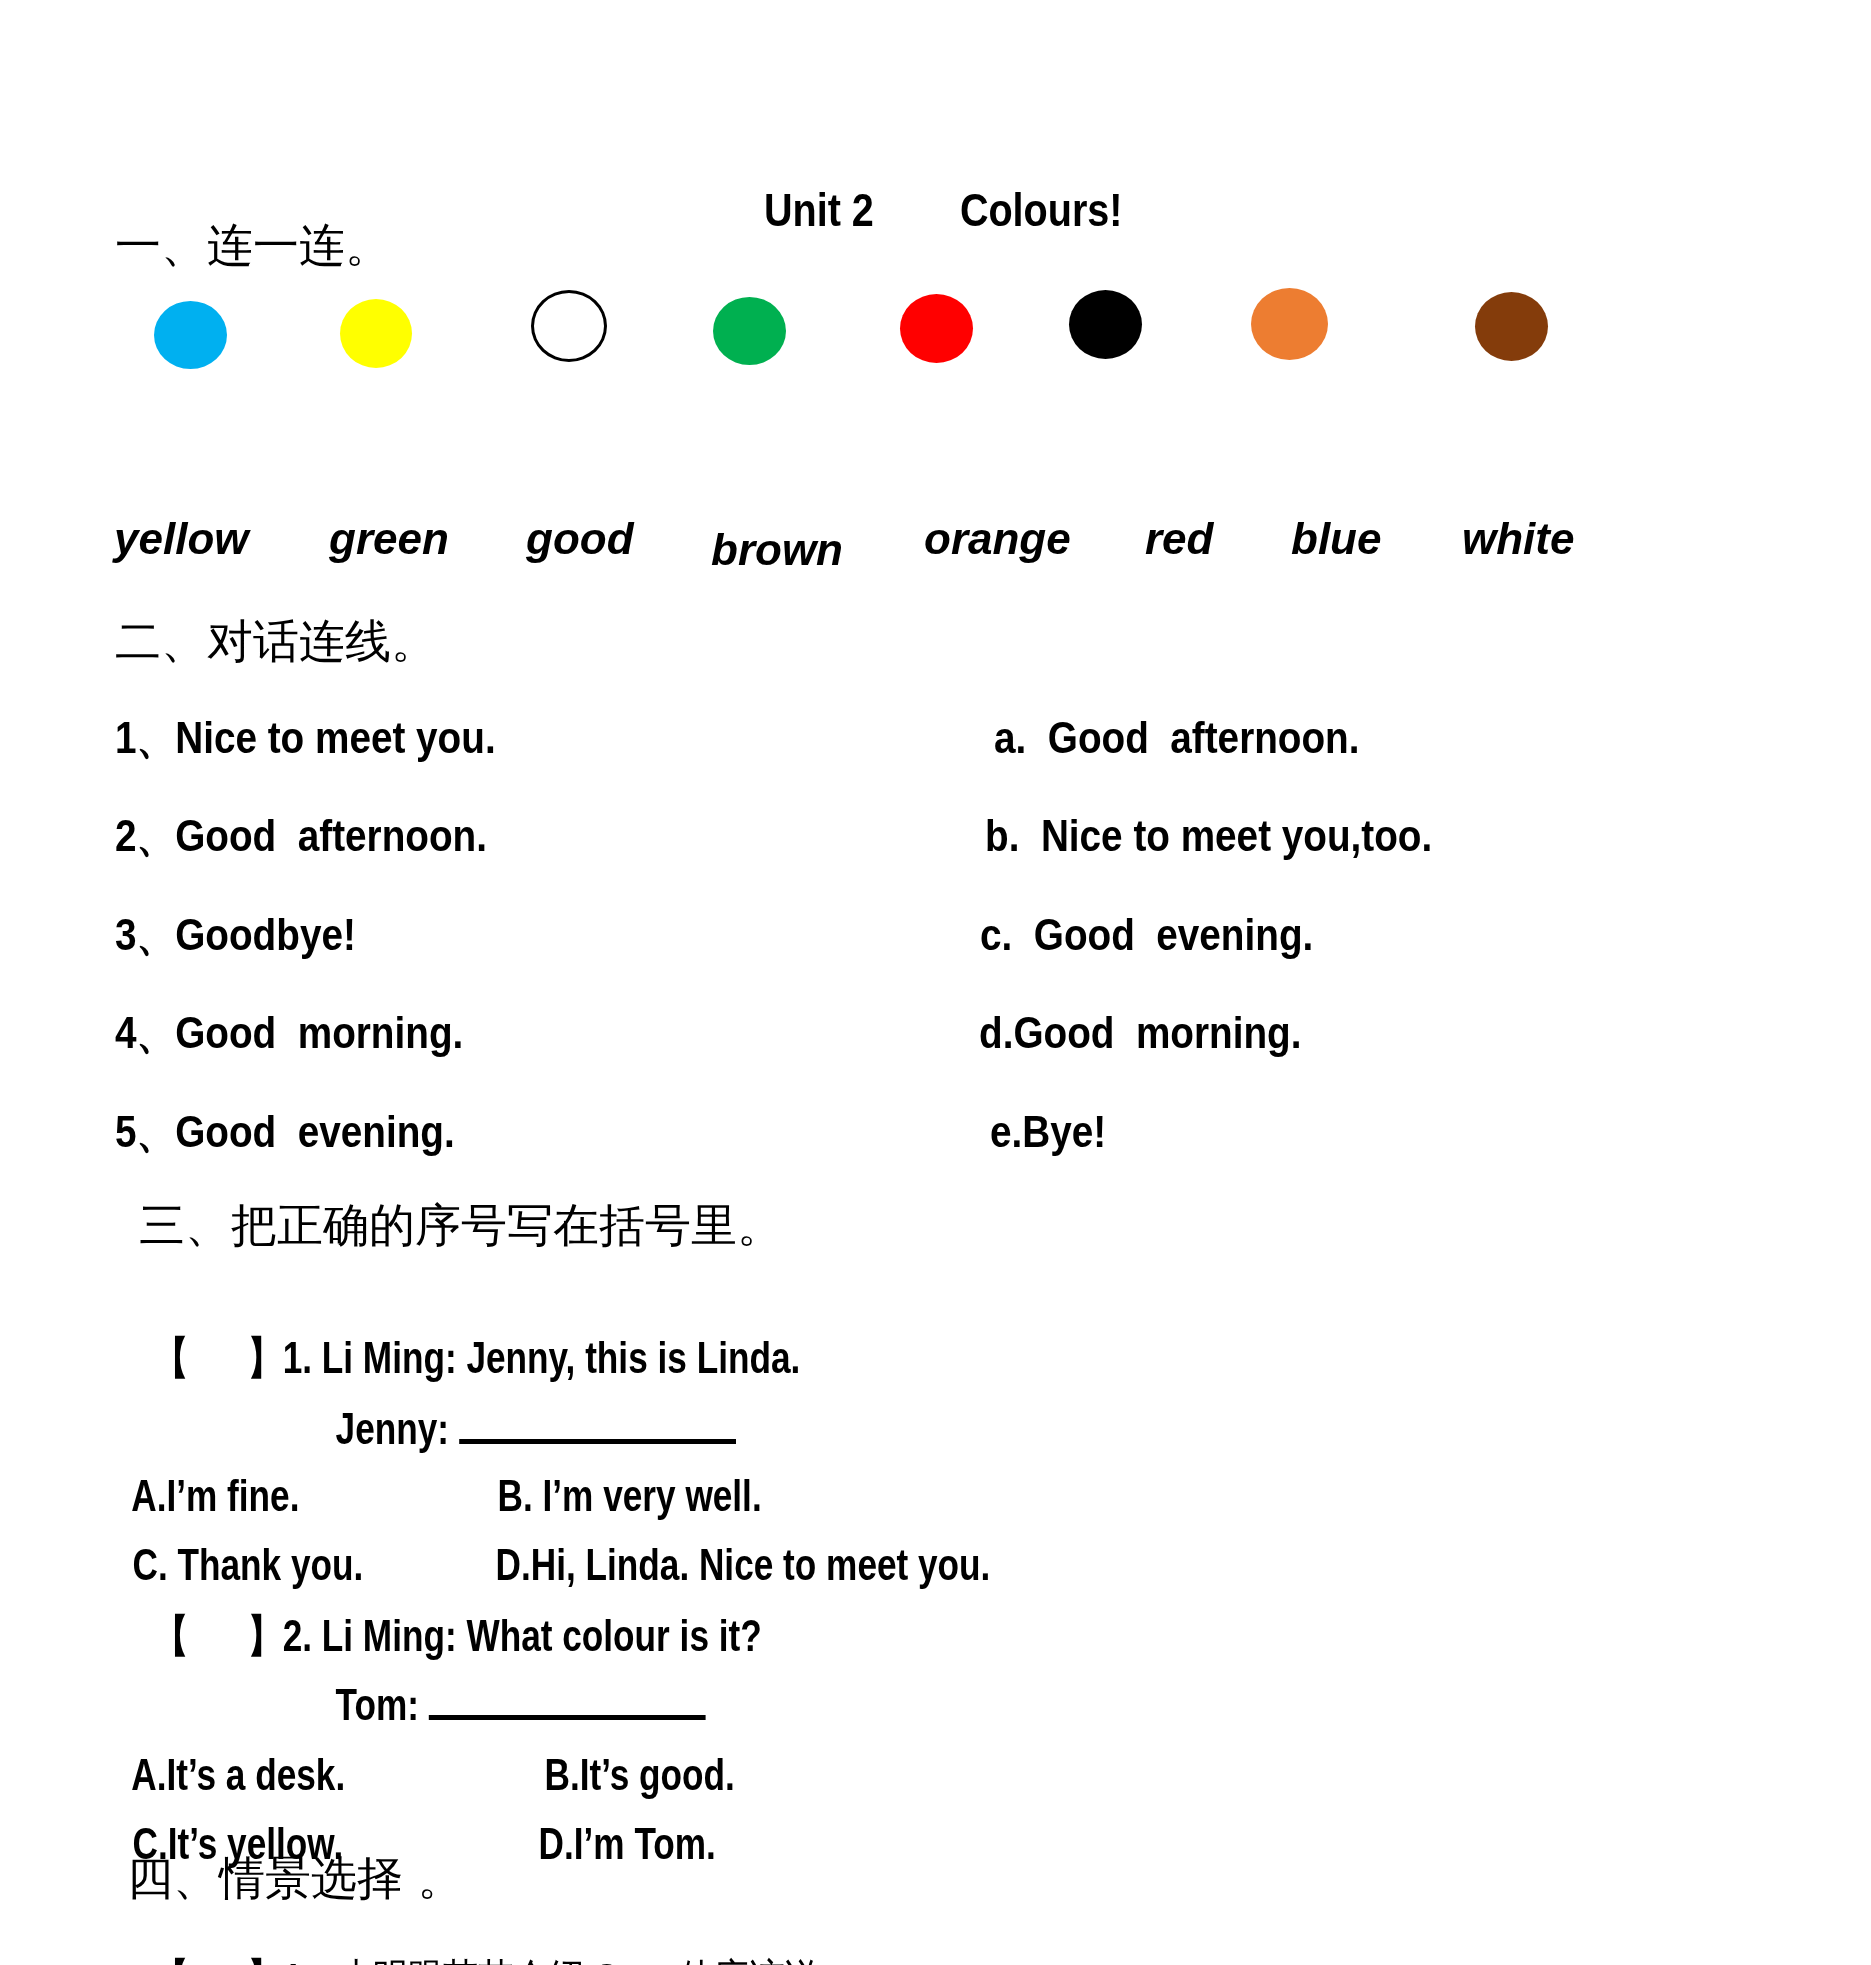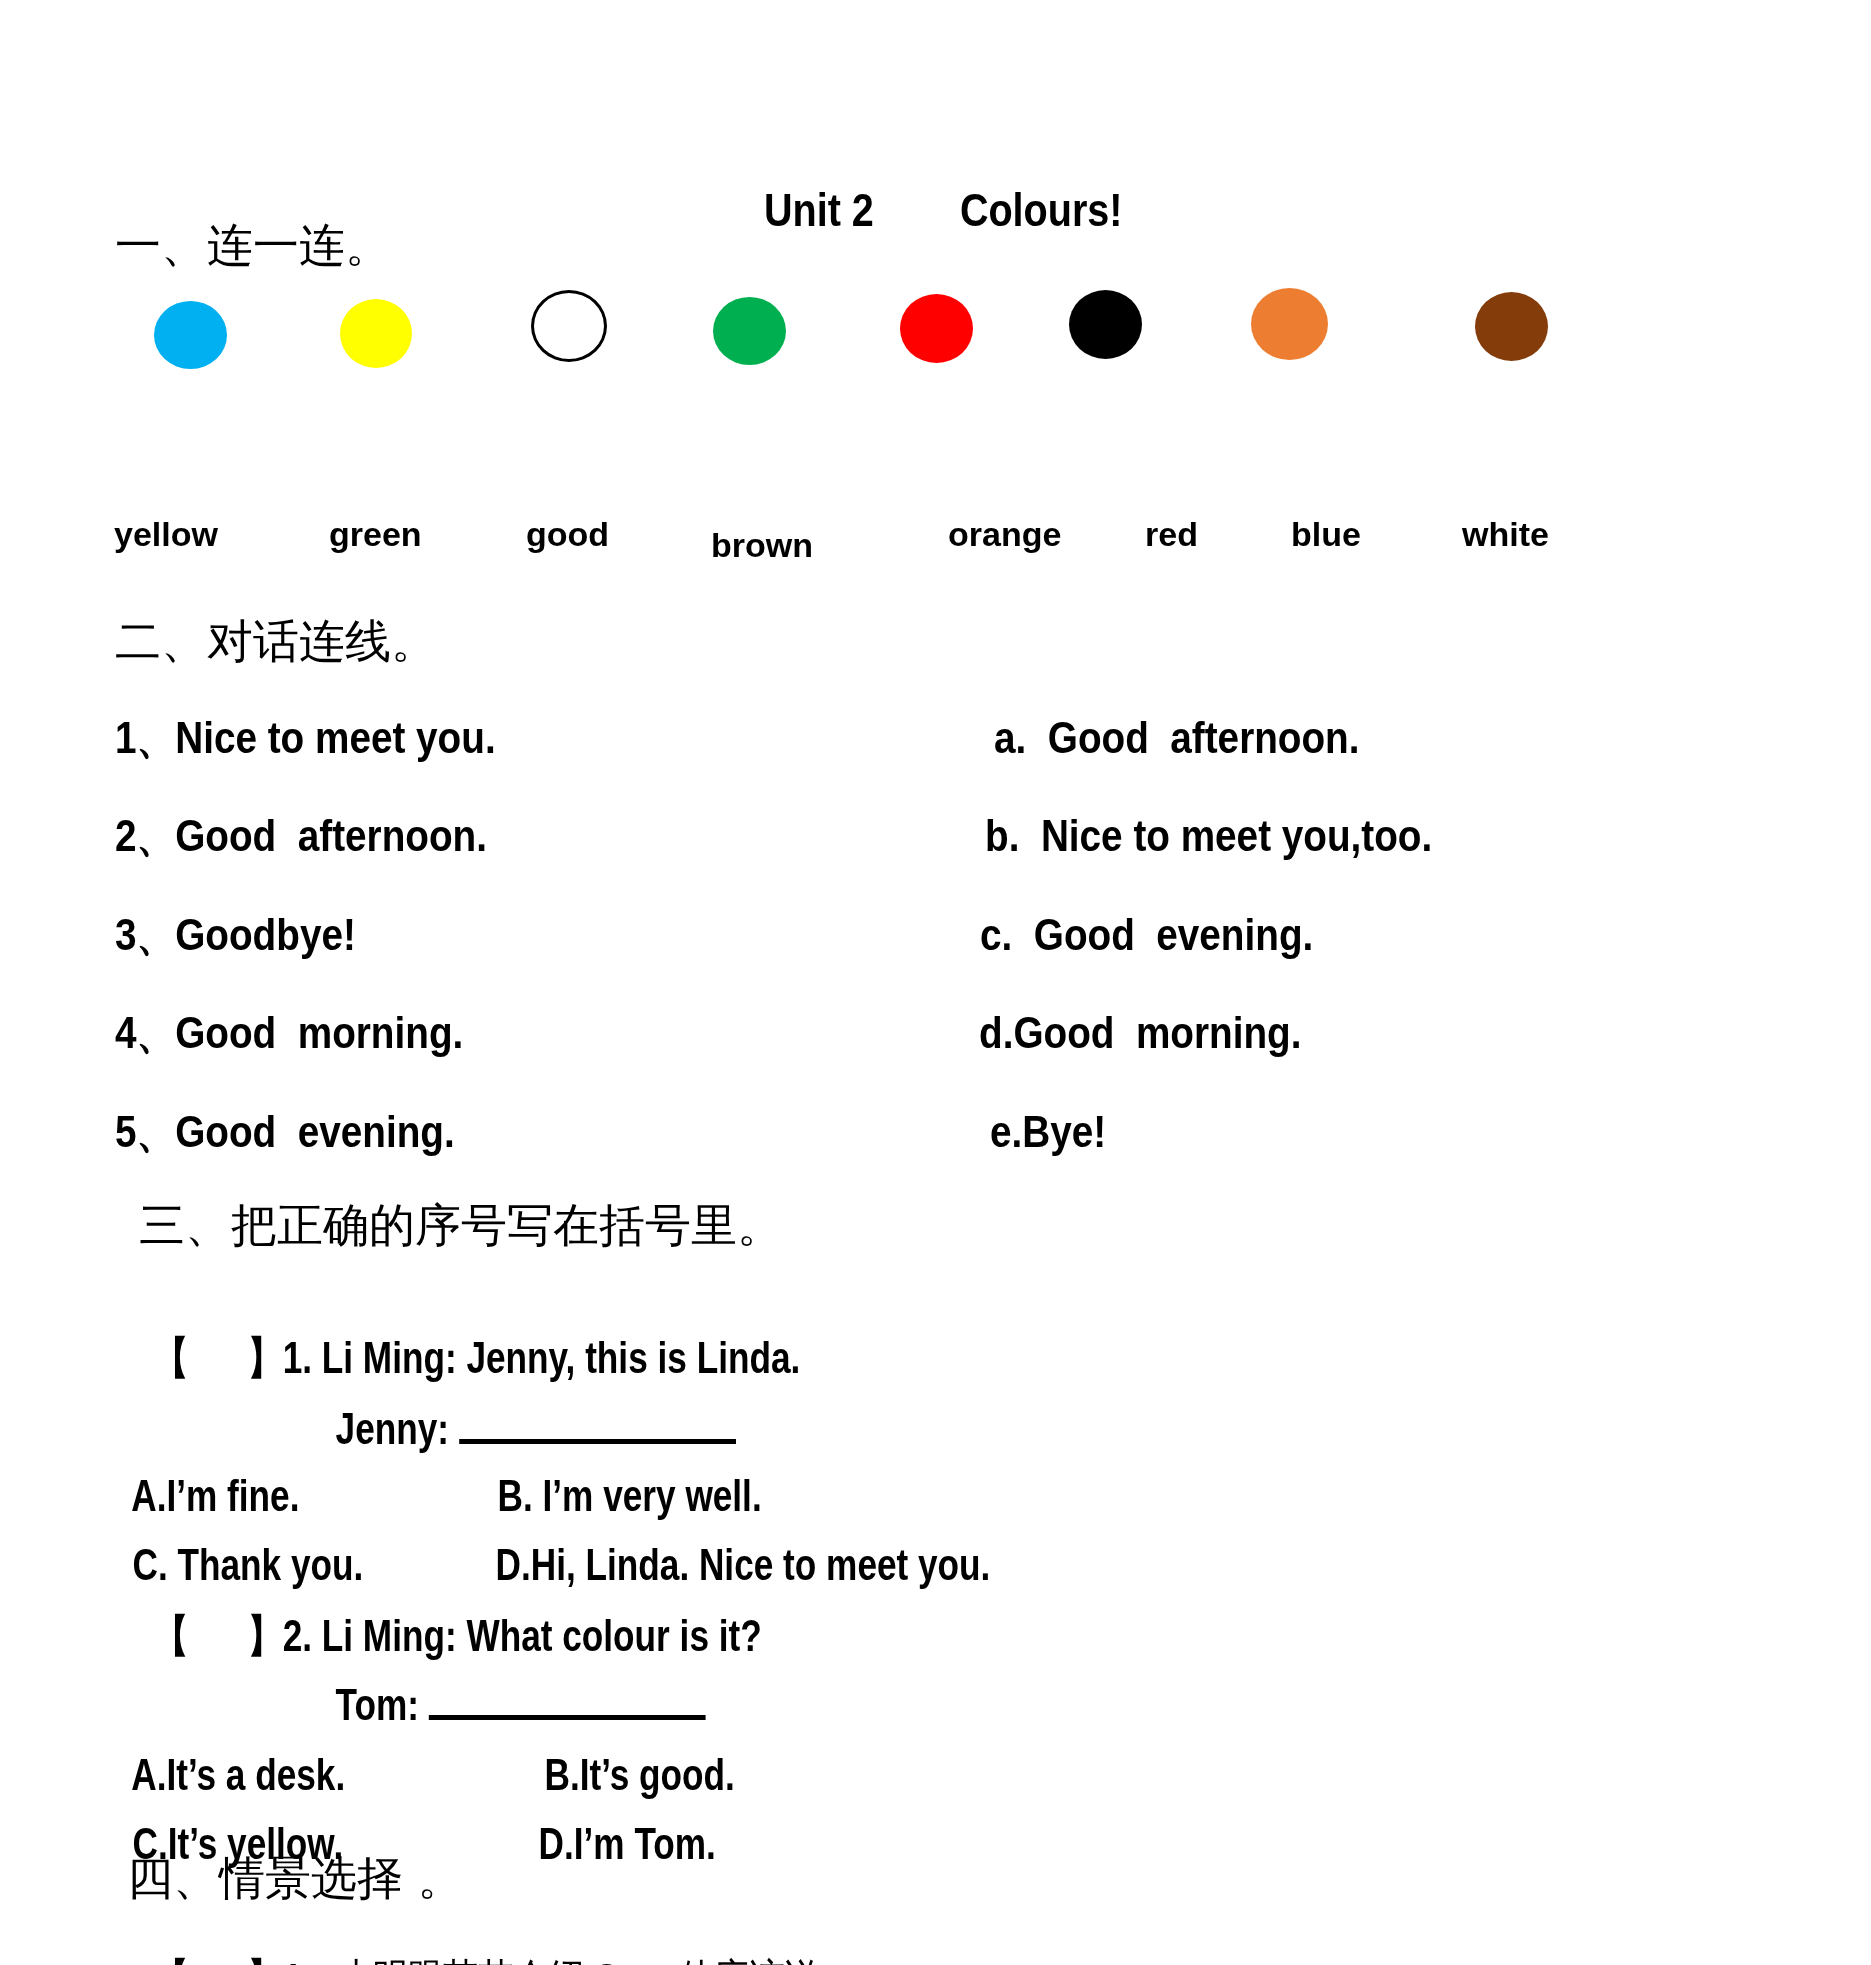--- a/index.html
+++ b/index.html
@@ -2,21 +2,21 @@
 <html style="font-size:6.3px"><head>
 <meta charset="utf-8">
 <style>
   html, body { margin:0; padding:0; background:#ffffff; }
   body { width:1872px; height:2647px; position:relative; overflow:hidden; color:#000; }
   .ln { position:absolute; white-space:pre; line-height:1; margin:0; transform-origin:0 0; }
   .en { font-family:"Liberation Sans", "DejaVu Sans", sans-serif; font-weight:bold; }
   .cjk { font-family:"DejaVu Serif", "Liberation Serif", serif; font-weight:normal; }
   .title { font-size:46px; transform:scaleX(0.86); }
   .h { font-size:46px; }
-  .w { font-size:34px; }
+  .w { font-size:44px;font-style:italic; }
   .s2 { font-size:45px; transform:scaleX(0.86); }
   .s3 { font-size:44px; transform:scaleX(0.80); }
   .dot { position:absolute; border-radius:50%; box-sizing:border-box; }
   .gap { display:inline-block; }
   .blank { display:inline-block; border-bottom:5.5px solid #000; height:0; vertical-align:baseline; }
 </style>
 </head>
 <body>
 
 <div class="ln en title" style="left:742px; top:141px;">
@@ -33,21 +33,21 @@
     <div class="dot" style="left: 900px; top: 294px; width: 73px; height: 69px; background: rgb(255, 0, 0);"></div>
     <div class="dot" style="left: 1069px; top: 290px; width: 73px; height: 69px; background: rgb(0, 0, 0);"></div>
     <div class="dot" style="left: 1251px; top: 288px; width: 77px; height: 72px; background: rgb(237, 125, 49);"></div>
     <div class="dot" style="left: 1475px; top: 292px; width: 73px; height: 69px; background: rgb(132, 60, 11);"></div>
   </div>
 
 <div class="ln en w" style="left:114px; top:517px;">yellow</div>
 <div class="ln en w" style="left:329px; top:517px;">green</div>
 <div class="ln en w" style="left:526px; top:517px;">good</div>
 <div class="ln en w" style="left:711px; top:528px;">brown</div>
-<div class="ln en w" style="left:924px; top:517px;margin-left:24px;">orange</div>
+<div class="ln en w" style="left:924px; top:517px;">orange</div>
 <div class="ln en w" style="left:1145px; top:517px;">red</div>
 <div class="ln en w" style="left:1291px; top:517px;">blue</div>
 <div class="ln en w" style="left:1462px; top:517px;">white</div>
 
 <div class="ln cjk h" style="left:115px; top:618px;text-align:right;">二、对话连线。</div>
 
 <div class="ln en s2" style="left:115px; top:715px;">1、Nice to meet you.</div>
 <div class="ln en s2" style="left:115px; top:813px;">2、Good  afternoon.</div>
 <div class="ln en s2" style="left:115px; top:912px;">3、Goodbye!</div>
 <div class="ln en s2" style="left:115px; top:1010px;">4、Good  morning.</div>

